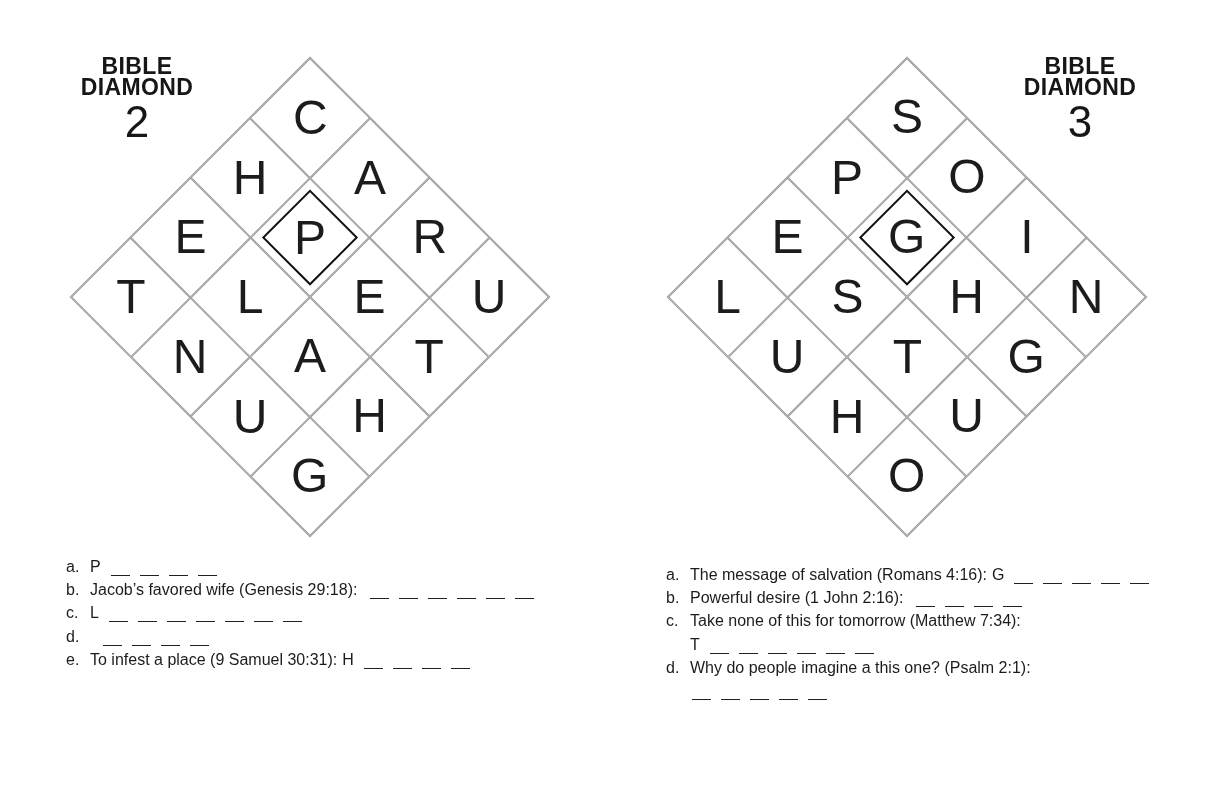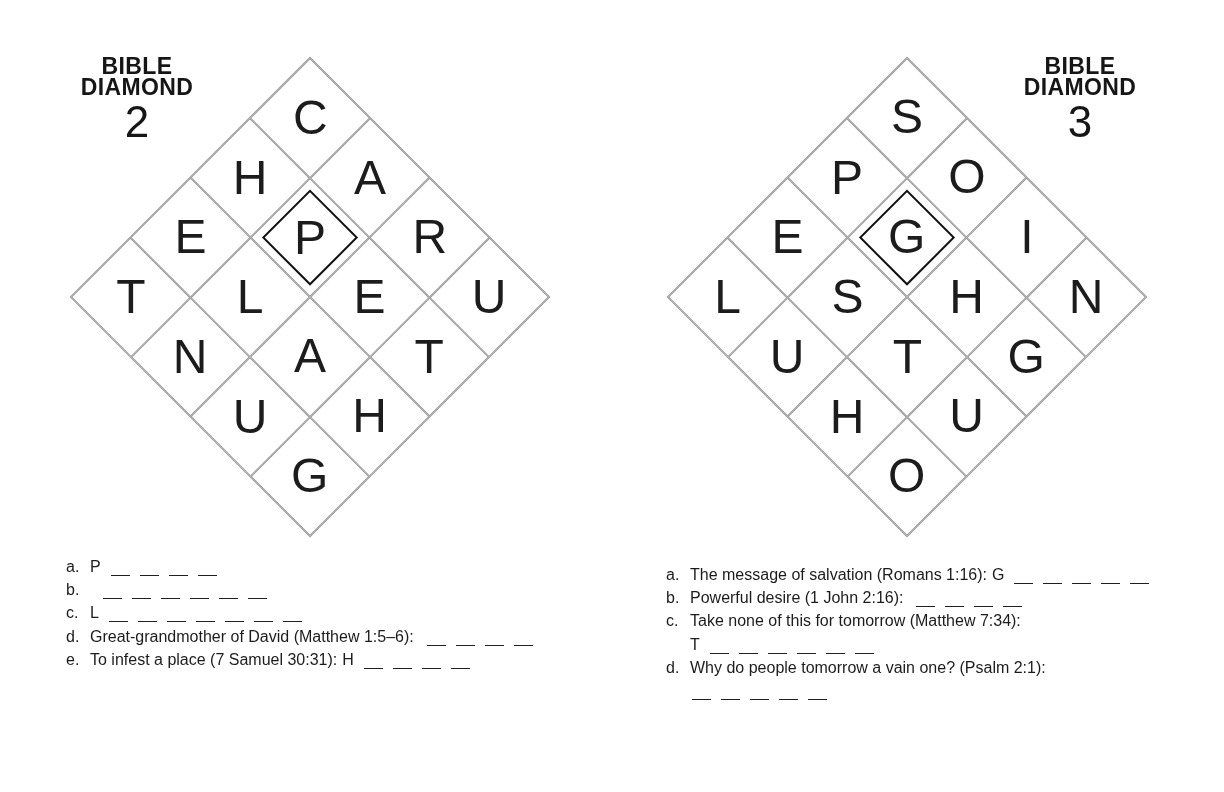--- a/index.html
+++ b/index.html
@@ -110,25 +110,25 @@
         <div class="dcell">
           <span class="letter">U</span>
         </div>
         <div class="dcell">
           <span class="letter">G</span>
         </div>
       </div>
     <div class="clues" id="p2-clues">
         <div class="clue-line"><span class="clue-label">a.</span></div>
         <div class="clue-line cont"><span class="answer newline"><span class="prefix">P</span><span class="blank"></span><span class="blank"></span><span class="blank"></span><span class="blank"></span></span></div>
-        <div class="clue-line"><span class="clue-label">b.</span><span class="answer no-prefix"><span class="blank"></span><span class="blank"></span><span class="blank"></span><span class="blank"></span><span class="blank"></span><span class="blank"></span></span></div>
+        <div class="clue-line"><span class="clue-label">b.</span><span class="clue-text">Jacob’s favored wife (Genesis 29:18):</span><span class="answer no-prefix"><span class="blank"></span><span class="blank"></span><span class="blank"></span><span class="blank"></span><span class="blank"></span><span class="blank"></span></span></div>
         <div class="clue-line"><span class="clue-label">c.</span></div>
         <div class="clue-line cont"><span class="answer newline"><span class="prefix">L</span><span class="blank"></span><span class="blank"></span><span class="blank"></span><span class="blank"></span><span class="blank"></span><span class="blank"></span><span class="blank"></span></span></div>
-        <div class="clue-line"><span class="clue-label">d.</span><span class="clue-text">Great-grandmother of David (Matthew 1:5–6):</span><span class="answer no-prefix"><span class="blank"></span><span class="blank"></span><span class="blank"></span><span class="blank"></span></span></div>
-        <div class="clue-line"><span class="clue-label">e.</span><span class="clue-text">To infest a place (7 Samuel 30:31):</span><span class="answer"><span class="prefix">H</span><span class="blank"></span><span class="blank"></span><span class="blank"></span><span class="blank"></span></span></div>
+        <div class="clue-line"><span class="clue-label">d.</span><span class="answer no-prefix"><span class="blank"></span><span class="blank"></span><span class="blank"></span><span class="blank"></span></span></div>
+        <div class="clue-line"><span class="clue-label">e.</span><span class="clue-text">To infest a place (9 Samuel 30:31):</span><span class="answer"><span class="prefix">H</span><span class="blank"></span><span class="blank"></span><span class="blank"></span><span class="blank"></span></span></div>
       </div>
   </section>
 
   <section>
     <div class="title" id="p3-title">
       <div class="tline">BIBLE</div>
       <div class="tline">DIAMOND</div>
       <div class="tnum">3</div>
     </div>
     <div class="diamond" id="p3-diamond">
@@ -175,22 +175,22 @@
           <span class="letter">U</span>
         </div>
         <div class="dcell">
           <span class="letter">H</span>
         </div>
         <div class="dcell">
           <span class="letter">O</span>
         </div>
       </div>
     <div class="clues" id="p3-clues">
-        <div class="clue-line"><span class="clue-label">a.</span><span class="clue-text">The message of salvation (Romans 1:16):</span><span class="answer"><span class="prefix">G</span><span class="blank"></span><span class="blank"></span><span class="blank"></span><span class="blank"></span><span class="blank"></span></span></div>
+        <div class="clue-line"><span class="clue-label">a.</span><span class="clue-text">The message of salvation (Romans 4:16):</span><span class="answer"><span class="prefix">G</span><span class="blank"></span><span class="blank"></span><span class="blank"></span><span class="blank"></span><span class="blank"></span></span></div>
         <div class="clue-line"><span class="clue-label">b.</span><span class="clue-text">Powerful desire (1 John 2:16):</span><span class="answer no-prefix"><span class="blank"></span><span class="blank"></span><span class="blank"></span><span class="blank"></span></span></div>
         <div class="clue-line"><span class="clue-label">c.</span><span class="clue-text">Take none of this for tomorrow (Matthew 7:34):</span></div>
         <div class="clue-line cont"><span class="answer newline"><span class="prefix">T</span><span class="blank"></span><span class="blank"></span><span class="blank"></span><span class="blank"></span><span class="blank"></span><span class="blank"></span></span></div>
-        <div class="clue-line"><span class="clue-label">d.</span><span class="clue-text">Why do people tomorrow a vain one? (Psalm 2:1):</span></div>
+        <div class="clue-line"><span class="clue-label">d.</span><span class="clue-text">Why do people imagine a this one? (Psalm 2:1):</span></div>
         <div class="clue-line cont"><span class="answer no-prefix newline"><span class="blank"></span><span class="blank"></span><span class="blank"></span><span class="blank"></span><span class="blank"></span></span></div>
       </div>
   </section>
 
 </div>
 
 </body></html>

